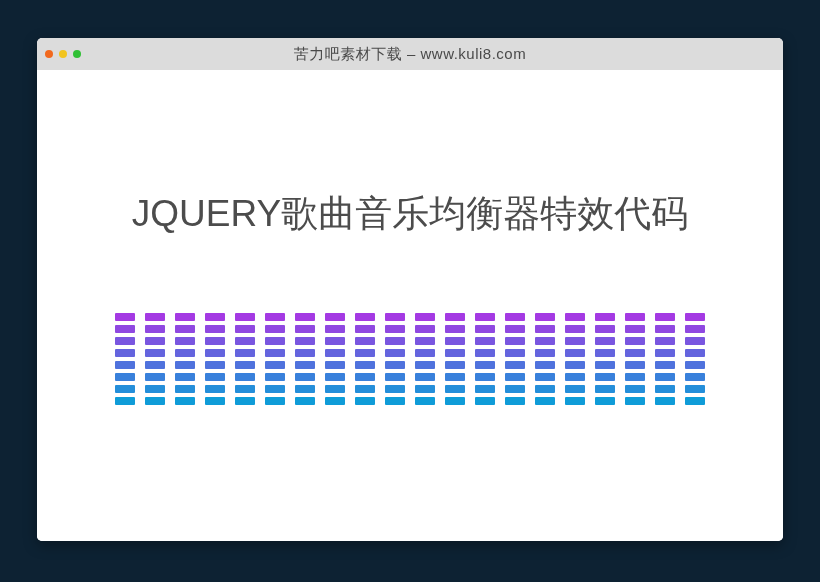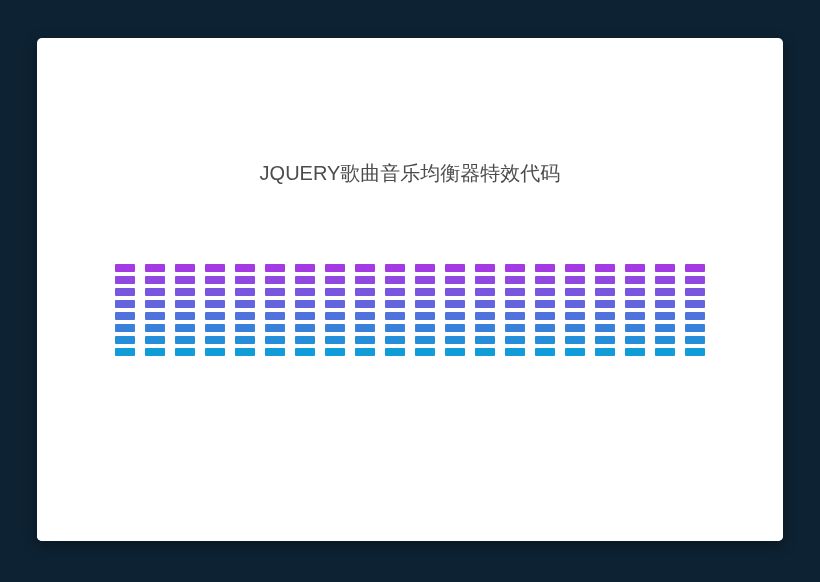--- a/index.html
+++ b/index.html
@@ -52,21 +52,21 @@
     letter-spacing: 0.5px;
     user-select: none;
   }
   .content {
     height: 471px;
     background: #ffffff;
   }
   h1.page-title {
     margin: 125px 0 0 0;
     text-align: center;
-    font-size: 20px;
+    font-size: 37px;
     font-weight: 400;
     line-height: 1;
     color: #4c4c4c;
   }
   .equalizer {
     margin: 81px auto 0 auto;
     display: flex;
     gap: 10px;
     width: 590px;
     justify-content: center;
@@ -79,20 +79,28 @@
   .equalizer-cell {
     width: 20px;
     height: 8px;
     border-radius: 1px;
   }
 </style>
 </head>
 <body style="background: rgb(13, 34, 51);">
 
 <div class="window">
+  <div class="titlebar" style="background: rgb(220, 220, 220);">
+    <div class="dots">
+      <span class="dot" style="background: rgb(242, 105, 30);"></span>
+      <span class="dot" style="background: rgb(242, 196, 31);"></span>
+      <span class="dot" style="background: rgb(48, 192, 53);"></span>
+    </div>
+    <div class="titlebar-title">苦力吧素材下载 – www.kuli8.com</div>
+  </div>
   <div class="content">
     <h1 class="page-title" style="color: rgb(76, 76, 76);">JQUERY歌曲音乐均衡器特效代码</h1>
     <div class="equalizer">
         <div class="equalizer-column">
           <div class="equalizer-cell" style="background: rgb(164, 58, 227);"></div>
           <div class="equalizer-cell" style="background: rgb(143, 72, 225);"></div>
           <div class="equalizer-cell" style="background: rgb(121, 86, 224);"></div>
           <div class="equalizer-cell" style="background: rgb(100, 100, 222);"></div>
           <div class="equalizer-cell" style="background: rgb(79, 114, 221);"></div>
           <div class="equalizer-cell" style="background: rgb(57, 128, 219);"></div>

